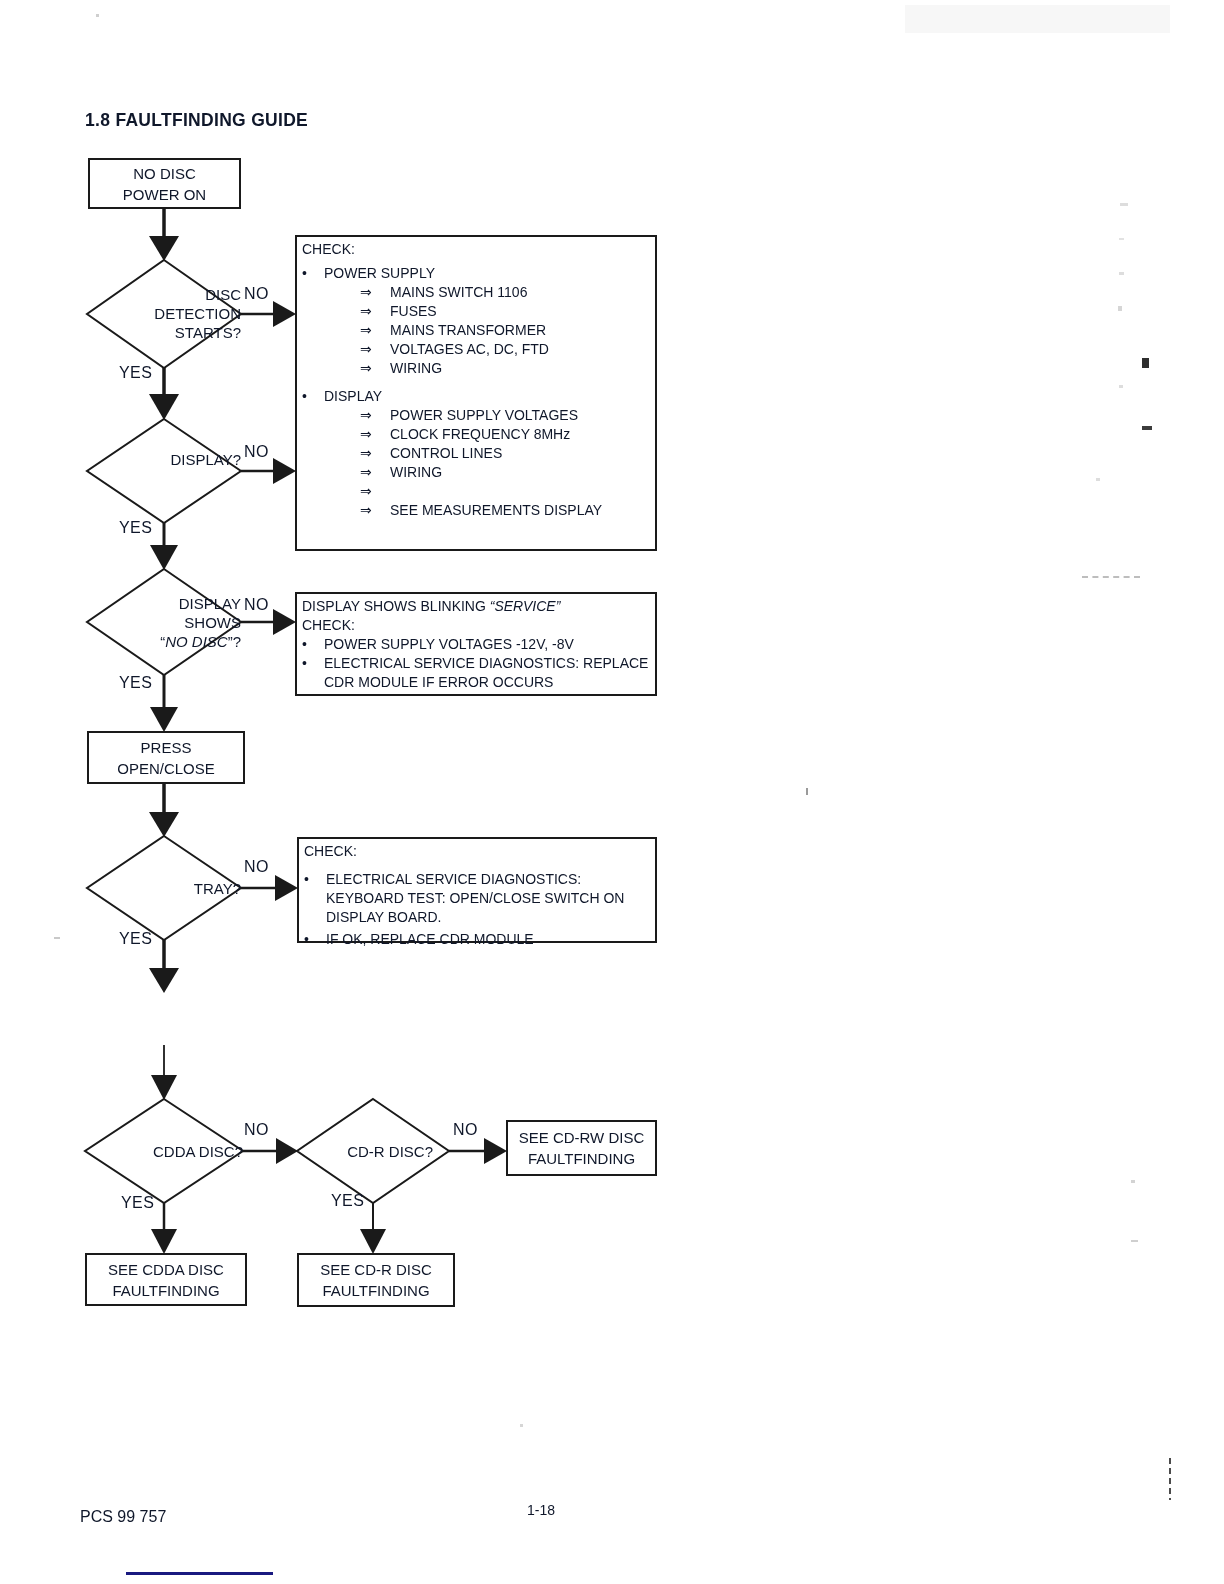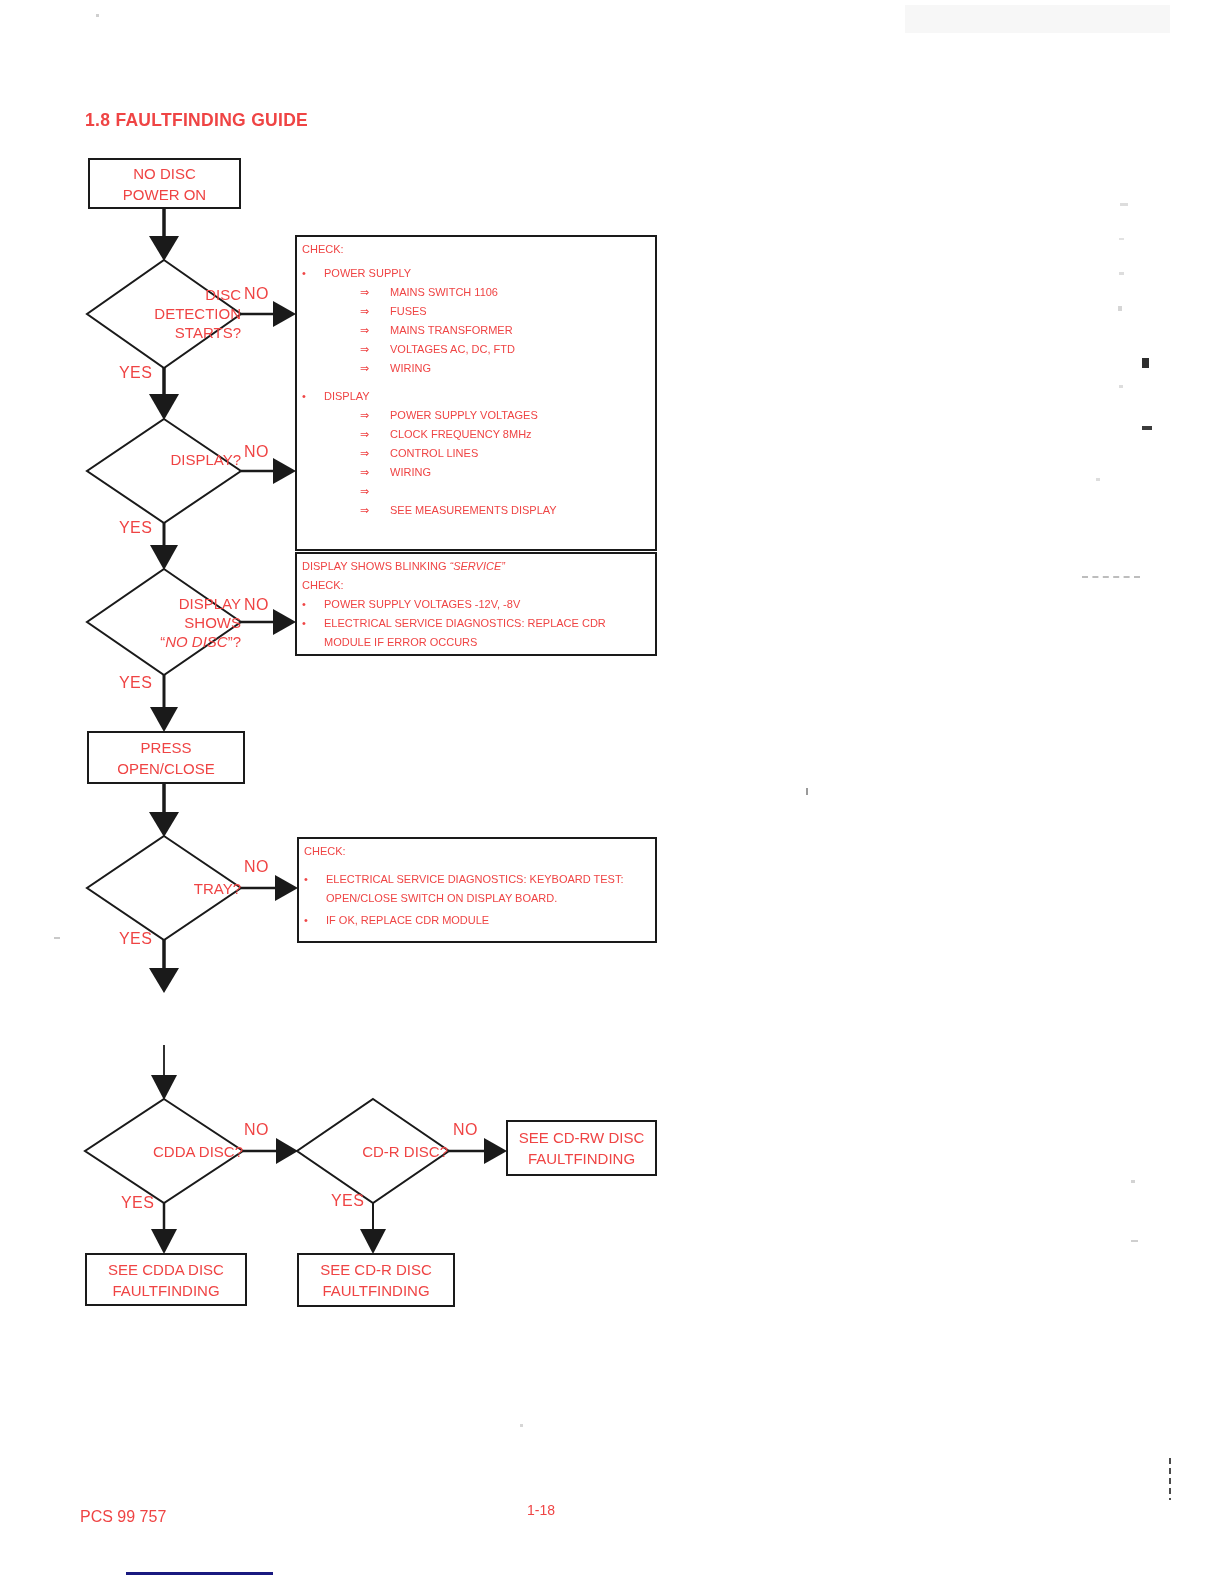--- a/index.html
+++ b/index.html
@@ -1,18 +1,18 @@
 <!DOCTYPE html>
 <html><head>
 <meta charset="utf-8">
 <style>
   html,body{margin:0;padding:0;background:#fff;}
   .page{
     position:relative;width:1224px;height:1584px;background:#fff;overflow:hidden;
-    font-family:"Liberation Sans","DejaVu Sans",sans-serif;color:#ef4444;
+    font-family:"Liberation Sans","DejaVu Sans",sans-serif;color:#0f172a;
   }
   svg.wires{position:absolute;left:0;top:0;z-index:1;}
   .title{
     position:absolute;left:85px;top:110px;font-size:17.5px;font-weight:bold;
     letter-spacing:.3px;z-index:3;white-space:nowrap;
   }
   
   .pbox{
     position:absolute;box-sizing:border-box;border:2px solid #1a1a1a;background:#fff;
     display:flex;flex-direction:column;align-items:center;justify-content:center;
@@ -20,21 +20,21 @@
   }
   
   .dlabel{
     position:absolute;text-align:right;font-size:15px;line-height:19px;z-index:3;white-space:nowrap;
   }
   
   .lbl{position:absolute;font-size:16px;z-index:3;letter-spacing:.4px;}
   
   .cbox{
     position:absolute;box-sizing:border-box;border:2px solid #1a1a1a;background:#fff;
-    font-size:11px;line-height:19px;z-index:2;padding:3px 6px 3px 5px;
+    font-size:14px;line-height:19px;z-index:2;padding:3px 6px 3px 5px;
   }
   .cbox .row{display:flex;align-items:flex-start;}
   .cbox .row .mk{flex:0 0 22px;}
   .cbox .row.a{margin-left:58px;}
   .cbox .row.a .mk{flex:0 0 30px;}
   .cbox .row .tx{flex:1;}
   .mt5{margin-top:5px;}
   .mt9{margin-top:9px;}
   .it{font-style:italic;}
   
@@ -113,21 +113,21 @@
     <div>DISPLAY</div>
     <div>SHOWS</div>
     <div><span>“</span><span class="it">NO DISC</span><span>”?</span></div>
   </div>
   <div class="dlabel" style="left:88px;top:879px;width:153px;">
     <div>TRAY?</div>
   </div>
   <div class="dlabel" style="left:85px;top:1142px;width:158px;">
     <div>CDDA DISC?</div>
   </div>
-  <div class="dlabel" style="left:296px;top:1142px;width:152px;">
+  <div class="dlabel" style="left:281px;top:1142px;width:152px;">
     <div>CD-R DISC?</div>
   </div>
 
   <div class="pbox" style="left:87px;top:731px;width:158px;height:53px;">
     <span>PRESS</span>
     <span>OPEN/CLOSE</span>
   </div>
   <div class="pbox" style="left:506px;top:1120px;width:151px;height:56px;">
     <span>SEE CD-RW DISC</span>
     <span>FAULTFINDING</span>
@@ -204,21 +204,21 @@
       </div>
     <div class="row a">
         <span class="mk">⇒</span>
       </div>
     <div class="row a">
         <span class="mk">⇒</span>
         <span class="tx">SEE MEASUREMENTS DISPLAY</span>
       </div>
   </div>
 
-  <div class="cbox" style="left:295px;top:552px;width:362px;height:104px;">
+  <div class="cbox" style="left:295px;top:592px;width:362px;height:104px;">
     <div class="row">
         <span class="tx"><span>DISPLAY SHOWS BLINKING </span><span class="it">“SERVICE”</span></span>
       </div>
     <div class="row">
         <span class="tx">CHECK:</span>
       </div>
     <div class="row">
         <span class="mk">•</span>
         <span class="tx">POWER SUPPLY VOLTAGES -12V, -8V</span>
       </div>

